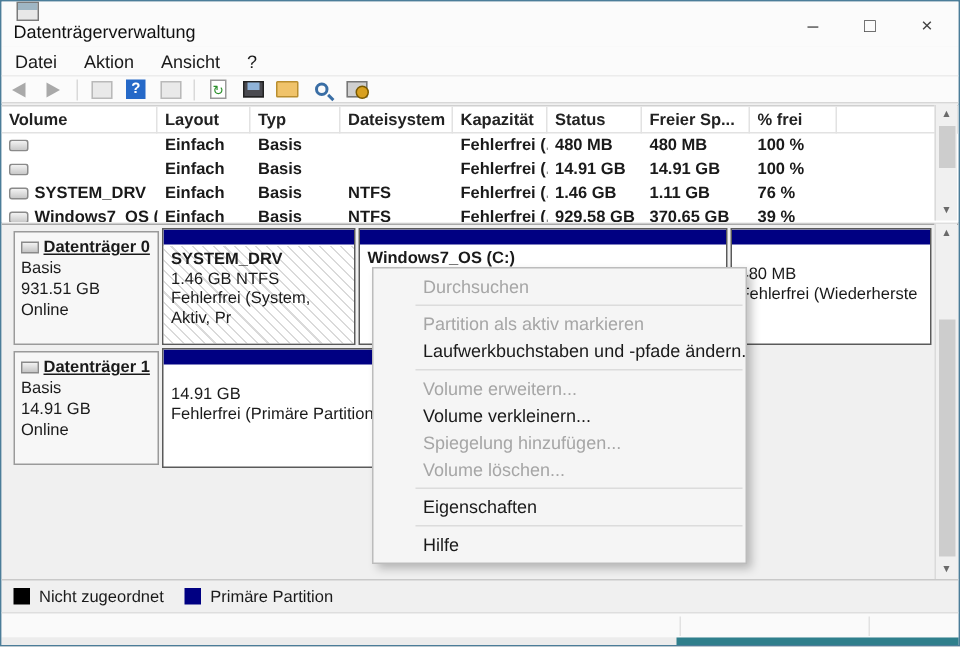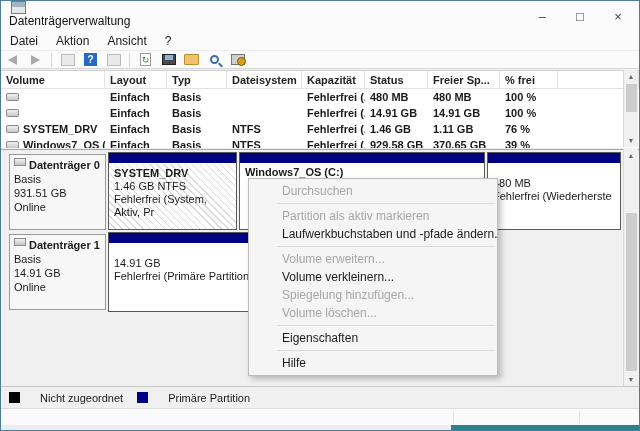--- a/index.html
+++ b/index.html
@@ -49,31 +49,31 @@
   .drive-ic { width:13px; height:8px; flex:0 0 13px; border:1px solid #8a8a8a; border-radius:2px;
     background:linear-gradient(#f2f2f2,#c9c9c9); }
   .vscroll { position:absolute; right:1px; width:15px; background:#f0f0f0; border-left:1px solid #dadada; }
   .vs-top { top:69px; height:77px; }
   .vs-graph { top:148px; height:237px; }
   .vs-btn { position:absolute; left:0; width:100%; height:13px; color:#6a6a6a; font-size:7px; text-align:center; line-height:13px; }
   .vs-thumb { position:absolute; left:2px; width:11px; background:#cdcdcd; }
   
   .graph-pane { position:absolute; left:0; top:148px; width:100%; height:237px; background:#f0f0f0; border-top:1px solid #a8a8a8; }
   .disk-label { position:absolute; left:8px; width:97px; height:76px; background:#f7f7f7; border:1px solid #9a9a9a; padding:3px 4px; line-height:14px; }
-  .disk-name { font-weight:bold; display:flex; align-items:flex-start; gap:3px; }
+  .disk-name { font-weight:bold; display:flex; align-items:center; gap:3px;text-decoration:underline; }
   .disk-ic { width:12px; height:8px; flex:0 0 12px; border:1px solid #8a8a8a; background:linear-gradient(#f2f2f2,#c4c4c4); }
   .part { position:absolute; border:1px solid #5a5a5a; background:#fff; overflow:hidden; }
   .pbar { height:10px; background:#000082; }
   .pbody { padding:3px 5px; line-height:13px; }
   .pbody .pname { font-weight:bold; }
   .part.selected .pbody-wrap { background:repeating-linear-gradient(45deg,#ffffff 0 4px,#dadada 4px 5px); position:absolute; top:11px; left:0; right:0; bottom:0; }
   .pad-top { padding-top:14px; }
   
   .legend { position:absolute; left:0; top:385px; width:100%; height:22px; background:#f0f0f0; border-top:1px solid #c9c9c9; display:flex; align-items:center; gap:14px; padding-left:8px; }
-  .leg-item { display:flex; align-items:center; gap:20px; }
+  .leg-item { display:flex; align-items:center; gap:6px; }
   .swatch { width:11px; height:11px; }
   .sw-black { background:#000000; }
   .sw-navy { background:#000082; }
   .status-strip { position:absolute; left:0; top:407px; width:100%; height:17px; background:#fafafa; border-top:1px solid #dedede; }
   .ss-div { position:absolute; top:2px; width:1px; height:13px; background:#e2e2e2; }
   .bottom-edge-left { position:absolute; left:0; top:424px; width:450px; height:7px; background:#ececec; }
   .bottom-edge-right { position:absolute; left:450px; top:424px; width:190px; height:7px; background:#2f7f8c; }
   
   .ctx { position:absolute; left:247px; top:177px; width:250px; background:#f5f5f5; border:1px solid #bcbcbc;
     box-shadow:3px 3px 6px rgba(0,0,0,0.25); padding:3px 0; font-size:12px; z-index:50; }

